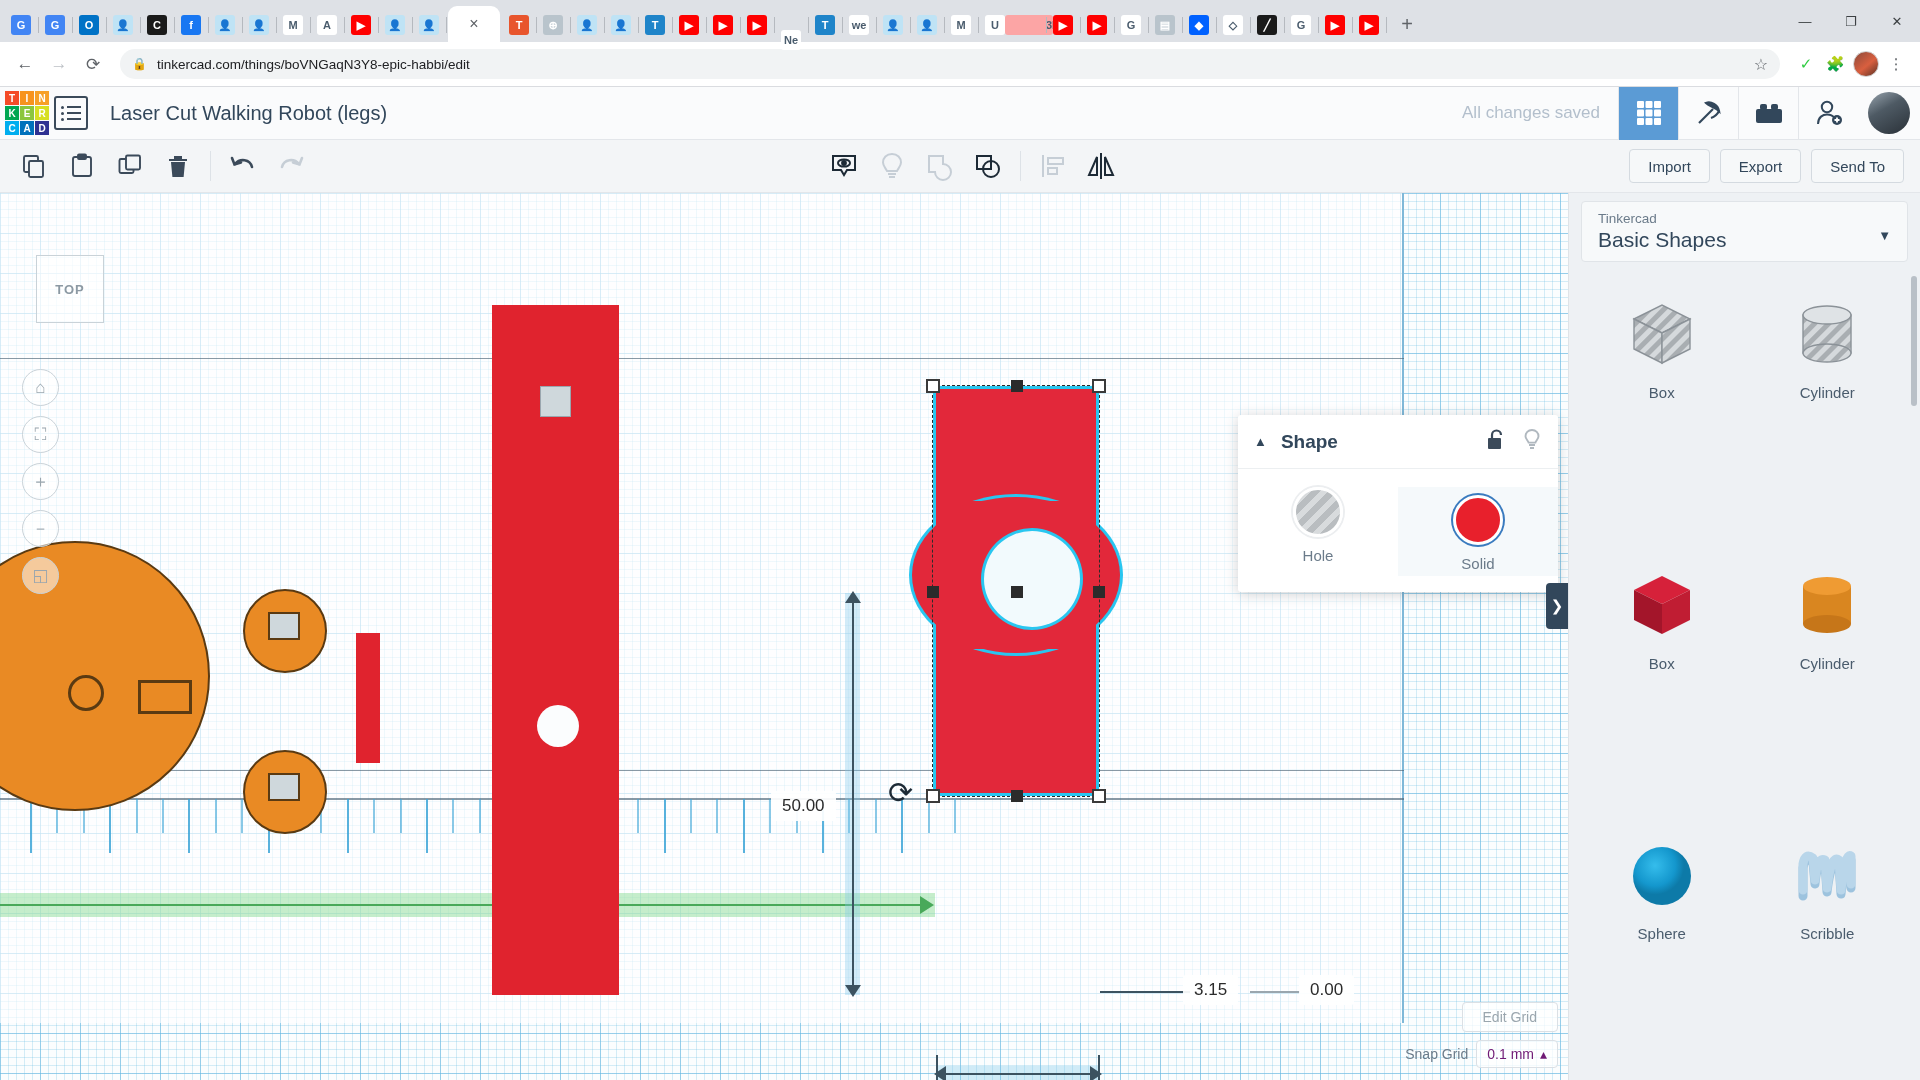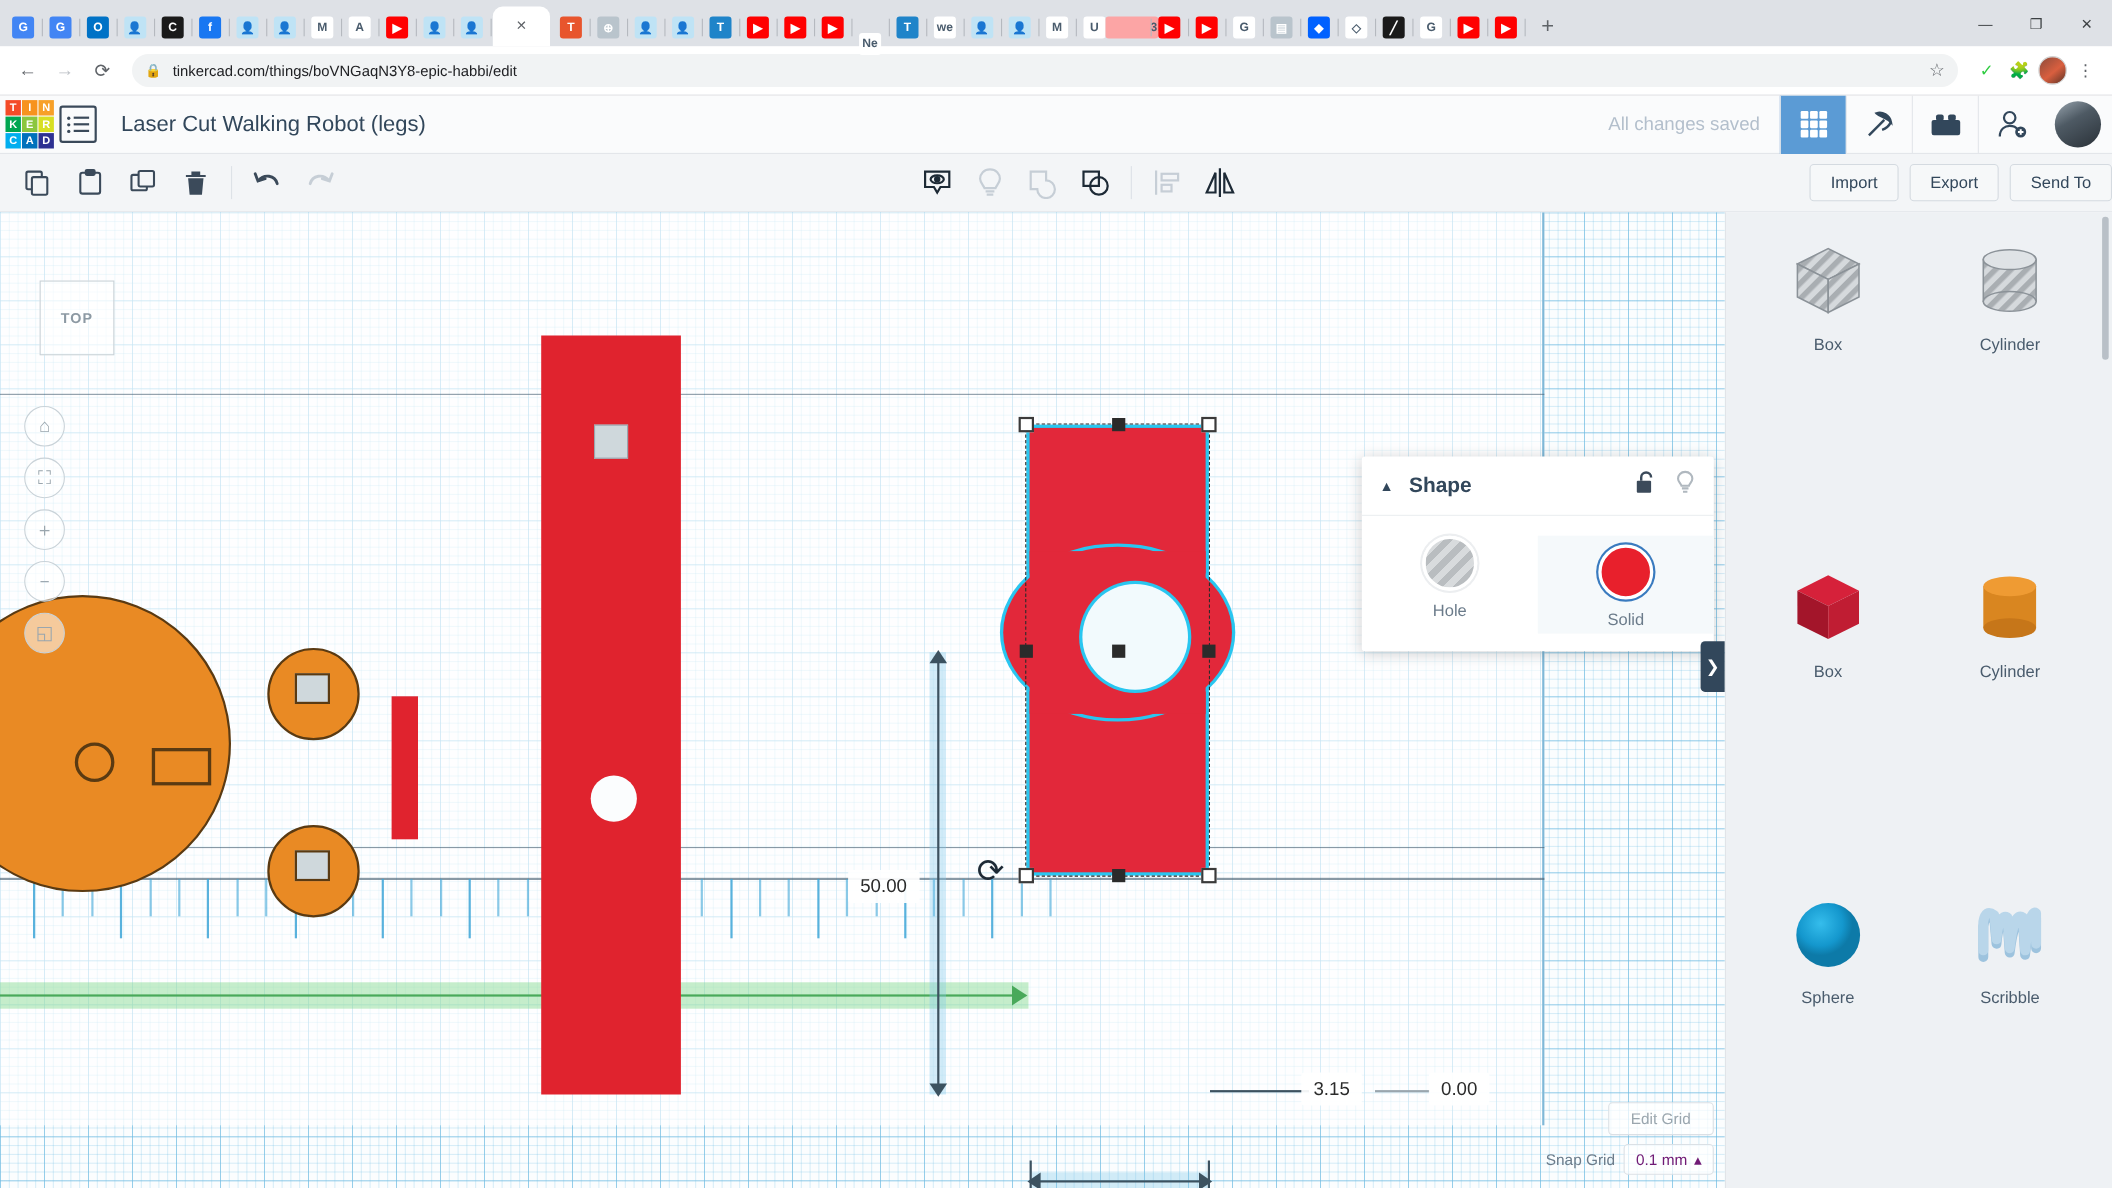--- a/index.html
+++ b/index.html
@@ -124,21 +124,21 @@
   }
   .tb-group { display: flex; align-items: center; height: 53px; }
   .tool-btn {
     width: 48px; height: 53px; display: flex;
     align-items: center; justify-content: center;
     color: #3b4a5a; flex: 0 0 auto;
   }
   .tool-btn.dim { color: #c6ced6; }
   .tool-sep { width: 1px; height: 30px; background: #dde2e7; margin: 0 8px; }
   .tool-right { margin-left: auto; display: flex; align-items: center;
-    gap: 10px; }
+    gap: 10px; padding-right: 16px; }
   .tc-btn {
     height: 34px; padding: 0 18px; background: #f6f8f9;
     border: 1px solid #d4dae0; border-radius: 4px;
     font-size: 15px; color: #32475b; display: flex;
     align-items: center; font-family: "Liberation Sans", sans-serif;
   }
 
   
   #main { position: relative; height: 891px; display: flex; }
 
@@ -772,20 +772,25 @@
           <div class="sp-label">Solid</div>
         </div>
       </div>
     </div>
 
     <div id="collapse-tab">❯</div>
   </div>
 
   <div id="sidebar">
 
+    <div id="sb-picker">
+      <div class="kicker">Tinkercad</div>
+      <div class="val">Basic Shapes</div>
+      <div class="chev">▼</div>
+    </div>
 
     <div id="sb-shapes">
       <div class="shape-card">
         <div class="thumb">
           <svg width="84" height="84" viewBox="0 0 84 84">
             <defs>
                 <pattern id="hatch" patternUnits="userSpaceOnUse" width="10" height="10" patternTransform="rotate(45)">
               <rect width="10" height="10" fill="#d5d9dc"></rect>
                   <rect width="5" height="10" fill="#a9aeb2"></rect>
                 </pattern>

